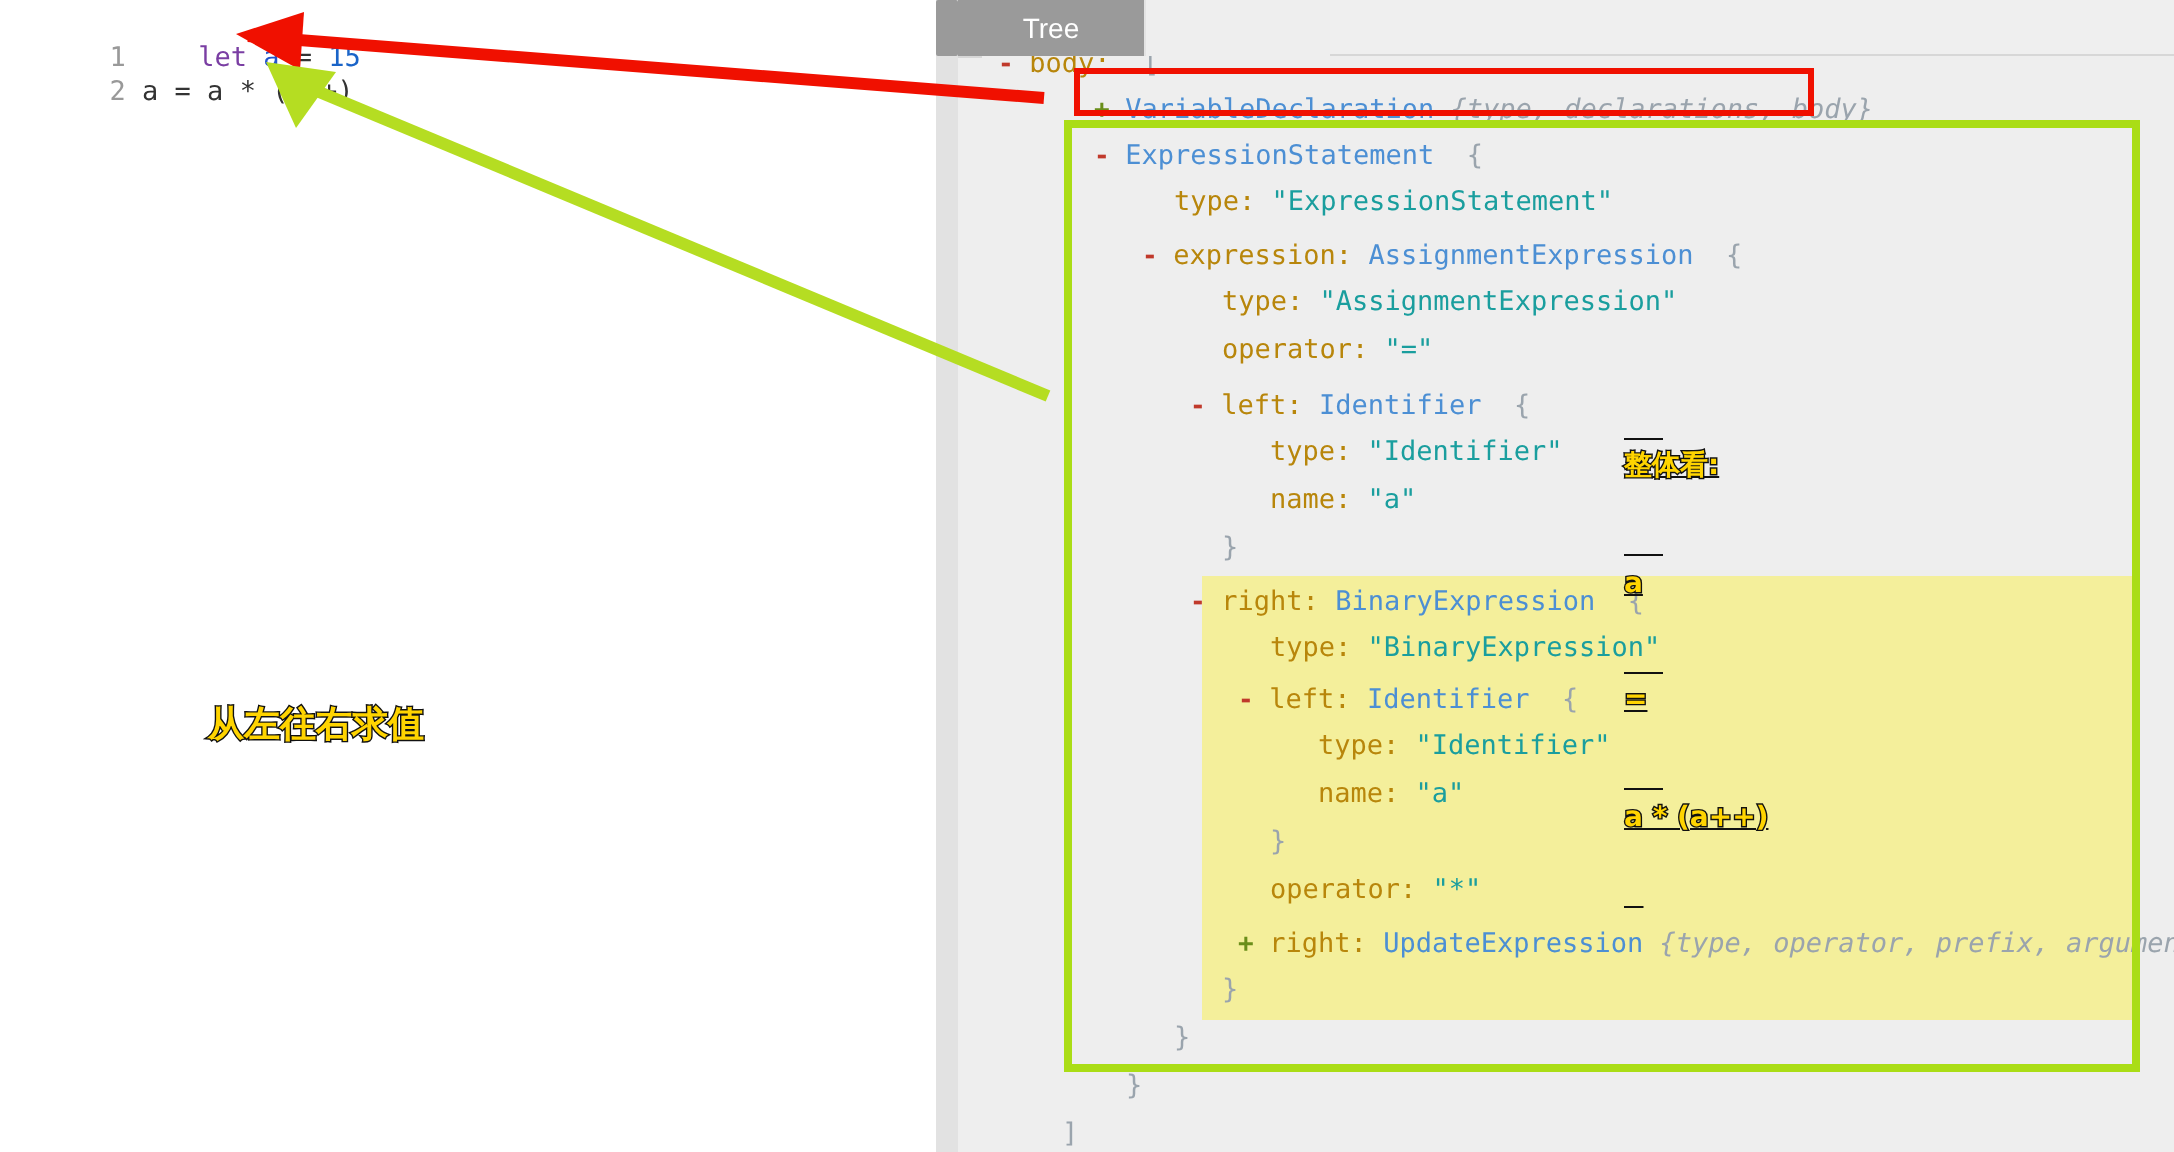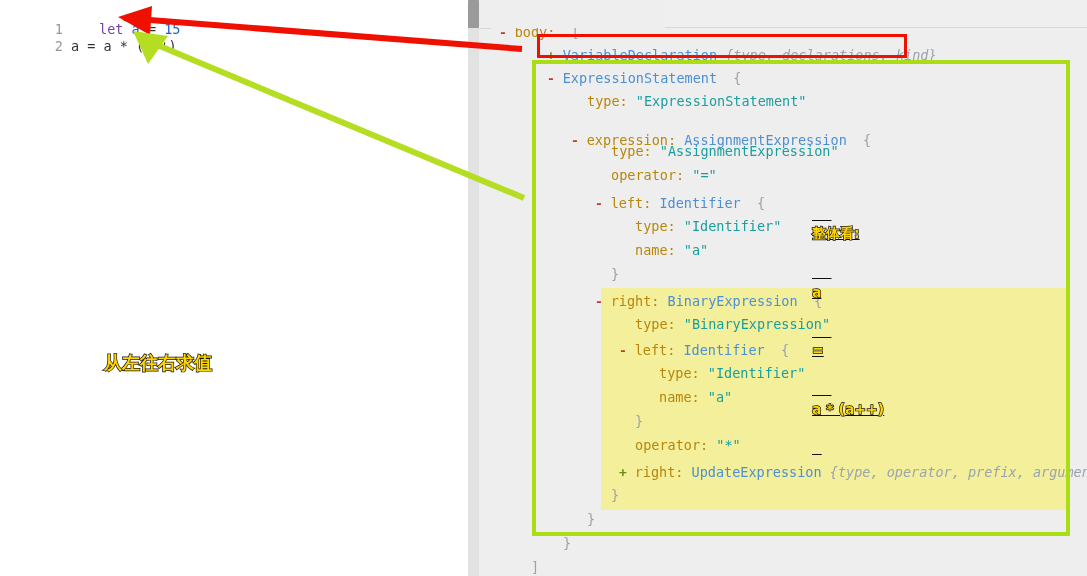--- a/index.html
+++ b/index.html
@@ -200,31 +200,32 @@
     </div>
   </div>
 
   <div id="editor-scroll-track">
     <div id="editor-scroll-thumb"></div>
   </div>
 
   <div id="tree-pane">
 
     <div id="tabbar">
+      <div class="tab" id="tab-tree">Tree</div>
       <div class="tab" id="tab-filler"></div>
     </div>
 
     <div id="tree-body">
       <div id="binary-highlight"></div>
       <div id="tree-rows">
           <div class="t-row" style="left: 8px; top: -7px;"><span class="exp">- </span><span class="k">body:</span><span class="brace">  [</span></div>
-          <div class="t-row" style="left: 56px; top: 16px;"><span class="exp-plus">+ </span><span></span><span class="ntype">VariableDeclaration</span><span class="ghost"> {type, declarations, kind}</span></div>
+          <div class="t-row" style="left: 56px; top: 16px;"><span class="exp-plus">+ </span><span></span><span class="ntype">VariableDeclaration</span><span class="ghost"> {type, declarations, body}</span></div>
           <div class="t-row" style="left: 56px; top: 39px;"><span class="exp">- </span><span></span><span class="ntype">ExpressionStatement</span><span class="brace">  {</span></div>
           <div class="t-row" style="left: 96px; top: 62px;"><span class="k">type:</span><span> </span><span class="sval">"ExpressionStatement"</span></div>
-          <div class="t-row" style="left: 80px; top: 89px; margin-top: 12px;"><span class="exp">- </span><span class="k">expression:</span><span> </span><span class="ntype">AssignmentExpression</span><span class="brace">  {</span></div>
+          <div class="t-row" style="left: 80px; top: 89px;"><span class="exp">- </span><span class="k">expression:</span><span> </span><span class="ntype">AssignmentExpression</span><span class="brace">  {</span></div>
           <div class="t-row" style="left: 120px; top: 112px;"><span class="k">type:</span><span> </span><span class="sval">"AssignmentExpression"</span></div>
           <div class="t-row" style="left: 120px; top: 136px;"><span class="k">operator:</span><span> </span><span class="sval">"="</span></div>
           <div class="t-row" style="left: 104px; top: 164px;"><span class="exp">- </span><span class="k">left:</span><span> </span><span class="ntype">Identifier</span><span class="brace">  {</span></div>
           <div class="t-row" style="left: 144px; top: 187px;"><span class="k">type:</span><span> </span><span class="sval">"Identifier"</span></div>
           <div class="t-row" style="left: 144px; top: 211px;"><span class="k">name:</span><span> </span><span class="sval">"a"</span></div>
           <div class="t-row" style="left: 120px; top: 235px;"><span class="brace">}</span></div>
           <div class="t-row" style="left: 104px; top: 262px;"><span class="exp">- </span><span class="k">right:</span><span> </span><span class="ntype">BinaryExpression</span><span class="brace">  {</span></div>
           <div class="t-row" style="left: 144px; top: 285px;"><span class="k">type:</span><span> </span><span class="sval">"BinaryExpression"</span></div>
           <div class="t-row" style="left: 128px; top: 311px;"><span class="exp">- </span><span class="k">left:</span><span> </span><span class="ntype">Identifier</span><span class="brace">  {</span></div>
           <div class="t-row" style="left: 168px; top: 334px;"><span class="k">type:</span><span> </span><span class="sval">"Identifier"</span></div>

